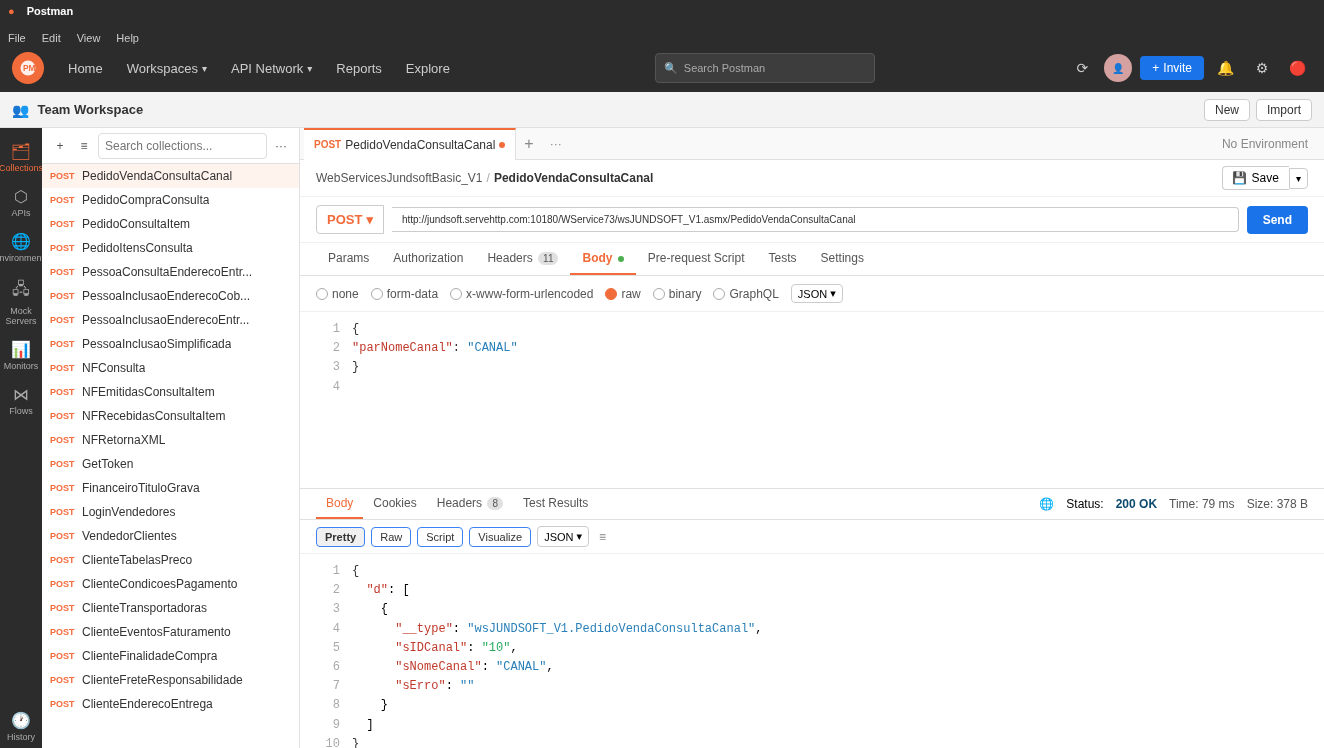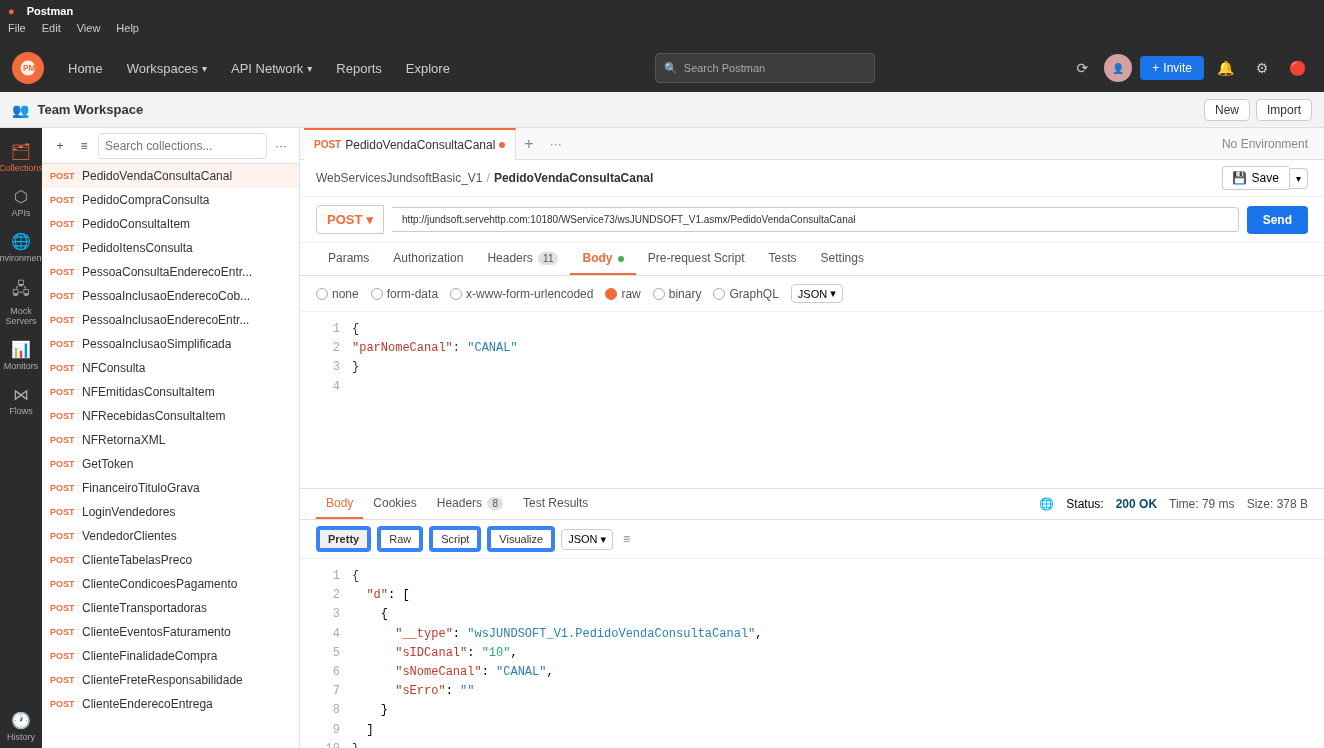--- a/index.html
+++ b/index.html
@@ -3,21 +3,21 @@
   <meta charset="utf-8">
   <style>
     * { box-sizing: border-box; margin: 0; padding: 0; }
     body { font-family: -apple-system, BlinkMacSystemFont, 'Segoe UI', sans-serif; font-size: 12px; background: #fff; overflow: hidden; }
 
     
     #titlebar { background: #2c2c2c; color: #ccc; height: 22px; display: flex; align-items: center; padding: 0 8px; gap: 12px; font-size: 11px; }
     #titlebar .app-name { color: #fff; font-weight: 600; }
 
     
-    #menubar { background: #2c2c2c; color: #ccc; height: 22px; display: flex; align-items: flex-start; padding: 0 8px; gap: 16px; font-size: 11px; }
+    #menubar { background: #2c2c2c; color: #ccc; height: 22px; display: flex; align-items: flex-end; padding: 0 8px; gap: 16px; font-size: 11px; }
     #menubar span { cursor: pointer; }
 
     
     #topnav { background: #2c2c2c; height: 48px; display: flex; align-items: center; padding: 0 12px; gap: 0; }
     .postman-logo { width: 32px; height: 32px; background: #f26b3a; border-radius: 50%; display: flex; align-items: center; justify-content: center; margin-right: 12px; flex-shrink: 0; }
     .postman-logo svg { width: 20px; height: 20px; }
     .nav-links { display: flex; align-items: flex-start; gap: 0; }
     .nav-link { color: #ccc; padding: 0 12px; height: 48px; display: flex; align-items: center; cursor: pointer; font-size: 13px; gap: 4px; }
     .nav-link .chevron { font-size: 10px; }
     .nav-search { flex: 1; display: flex; justify-content: center; }
@@ -111,21 +111,21 @@
     #response-area { border-top: 1px solid #e0e0e0; display: flex; flex-direction: column; height: 260px; }
     #resp-tabs { display: flex; align-items: center; border-bottom: 1px solid #e0e0e0; padding: 0 16px; background: #fff; }
     .resp-tab { padding: 7px 10px; font-size: 12px; color: #555; cursor: pointer; border-bottom: 2px solid transparent; }
     .resp-tab.active { color: #f26b3a; border-bottom: 2px solid #f26b3a; }
     .resp-status { margin-left: auto; font-size: 12px; display: flex; gap: 12px; align-items: center; }
     .status-ok { color: #0c4a6e; font-weight: 700; }
     .status-time, .status-size { color: #555; }
 
     
     #resp-body-opts { display: flex; align-items: center; padding: 6px 16px; gap: 6px; border-bottom: 1px solid #f0f0f0; }
-    .resp-view-btn { background: #fff; border: 4px solid #3b82f6; border-radius: 4px; padding: 3px 8px; font-size: 11px; cursor: pointer; color: #333; }
+    .resp-view-btn { background: #fff; border: 1px solid #3b82f6; border-radius: 4px; padding: 3px 8px; font-size: 11px; cursor: pointer; color: #333; }
     .resp-view-btn.active { background: #f0f0f0; font-weight: 600; }
     .resp-json-sel { background: #fff; border: 1px solid #ccc; border-radius: 4px; padding: 3px 6px; font-size: 11px; cursor: pointer; display: flex; align-items: center; gap: 3px; }
 
     
     #resp-code { padding: 8px 16px; font-family: 'Courier New', monospace; font-size: 12px; line-height: 1.6; background: #fff; overflow-y: auto; flex: 1; }
     .rcode-key { color: #c0392b; }
     .rcode-str { color: #2980b9; }
     .rcode-num { color: #27ae60; }
     .rcode-empty-str { color: #2980b9; }
 

